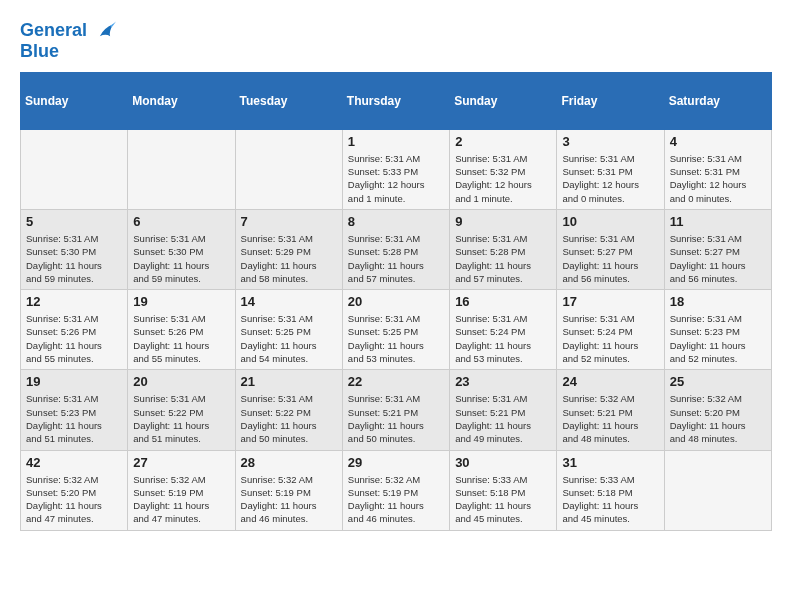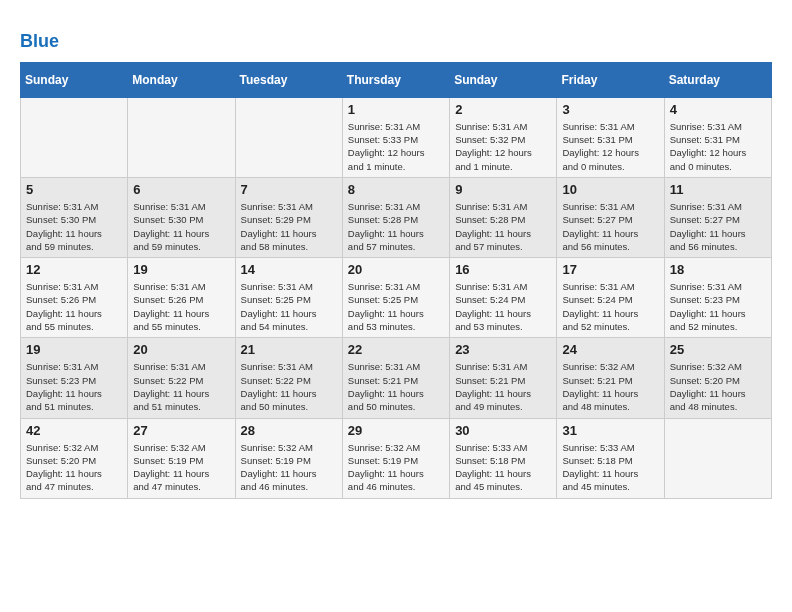--- a/index.html
+++ b/index.html
@@ -38,21 +38,21 @@
       color: #555;
     }
     table {
       width: 100%;
       border-collapse: collapse;
       font-size: 10.5px;
     }
     thead tr th {
       background-color: #2a6db5;
       color: #fff;
-      padding: 10px 4px;
+      padding: 21px 4px;
       text-align: left;
       font-size: 12px;
       font-weight: bold;
       border: 1px solid #2a6db5;
     }
     tbody tr td {
       border: 1px solid #ccc;
       vertical-align: top;
       padding: 4px 5px;
       min-height: 80px;
@@ -76,21 +76,30 @@
       color: #333;
       line-height: 1.4;
     }
   </style>
 </head>
 <body>
 
 <div class="header">
   <div class="logo">
     <div>
-      <div style="font-size:18px;font-weight:bold;color:#1a6fba;line-height:1.1;margin-top:12px;">Blue</div>
+      <div style="display:flex;align-items:center;">
+        <div style="font-size:18px;font-weight:bold;line-height:1.1;">
+          <span style="color:#1a6fba;">General</span>
+          <svg class="logo-icon" viewBox="0 0 30 30" style="vertical-align:middle;display:inline-block;width:22px;height:22px;">
+            <path d="M8 22 Q14 10 26 6 Q20 16 22 22 Q16 18 8 22Z" fill="#1a6fba"></path>
+            <path d="M22 8 Q28 4 30 2 Q26 8 24 10Z" fill="#5aabee"></path>
+          </svg>
+        </div>
+      </div>
+      <div style="font-size:18px;font-weight:bold;color:#1a6fba;line-height:1.1;">Blue</div>
     </div>
   </div>
   <div class="title-block">
     <div class="month-title"></div>
     <div class="location"></div>
   </div>
 </div>
 
 <table>
   <thead>

